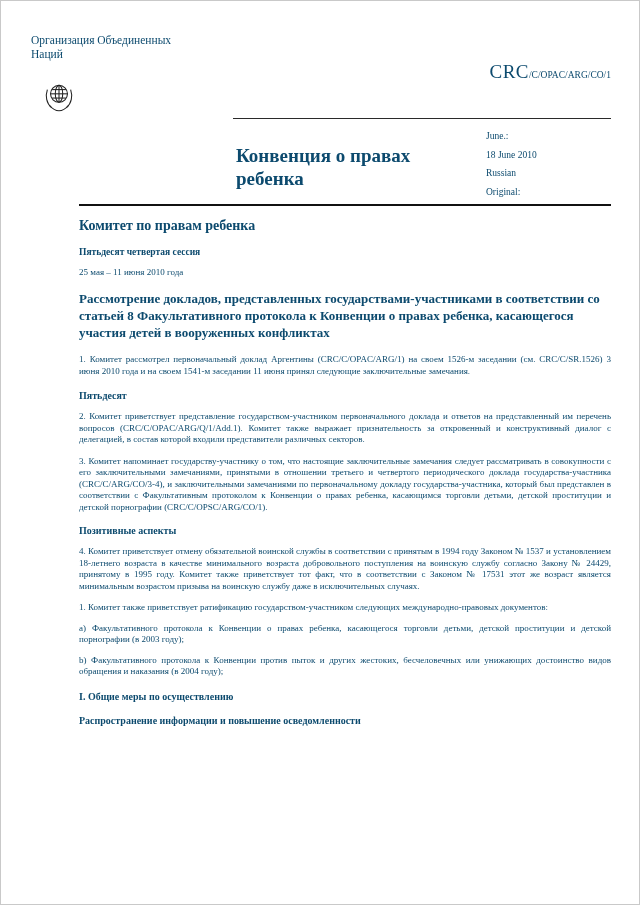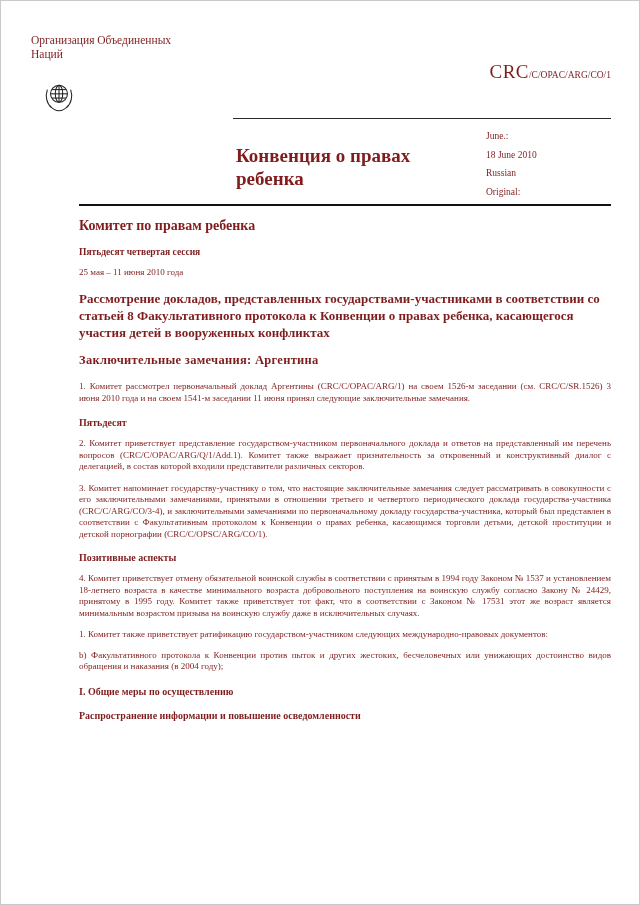--- a/index.html
+++ b/index.html
@@ -5,21 +5,21 @@
   * { box-sizing: border-box; }
   html, body { margin: 0; padding: 0; background: #d9d9d9; }
   .page {
     position: relative;
     width: 640px;
     height: 905px;
     margin: 0 auto;
     background: #ffffff;
     border: 1px solid #c9c9c9;
     font-family: "Liberation Serif", "DejaVu Serif", serif;
-    color: #7f1d1d;
+    color: #0c4a6e;
     overflow: hidden;
   }
   
   .org-name {
     position: absolute;
     left: 30px; top: 32px;
     width: 190px;
     font-size: 11.5px;
     line-height: 14px;
   }
@@ -136,31 +136,31 @@
   </div>
 
   <div class="rule-heavy"></div>
 
   <div class="doc-body">
     <div class="h-committee">Комитет по правам ребенка</div>
     <div class="h-session">Пятьдесят четвертая сессия</div>
     <div class="t-dates">25 мая – 11 июня 2010 года</div>
 
     <div class="h-main">Рассмотрение докладов, представленных государствами-участниками в соответствии со статьей 8 Факультативного протокола к Конвенции о правах ребенка, касающегося участия детей в вооруженных конфликтах</div>
-    <div class="h-sub">Заключительные замечания: Аргентина</div>
 
     <div class="para first">1. Комитет рассмотрел первоначальный доклад Аргентины (CRC/C/OPAC/ARG/1) на своем 1526-м заседании (см. CRC/C/SR.1526) 3 июня 2010 года и на своем 1541-м заседании 11 июня принял следующие заключительные замечания.</div>
 
     <div class="h-section gap">Пятьдесят</div>
     <div class="para">2. Комитет приветствует представление государством-участником первоначального доклада и ответов на представленный им перечень вопросов (CRC/C/OPAC/ARG/Q/1/Add.1). Комитет также выражает признательность за откровенный и конструктивный диалог с делегацией, в состав которой входили представители различных секторов.</div>
     <div class="para">3. Комитет напоминает государству-участнику о том, что настоящие заключительные замечания следует рассматривать в совокупности с его заключительными замечаниями, принятыми в отношении третьего и четвертого периодического доклада государства-участника (CRC/C/ARG/CO/3-4), и заключительными замечаниями по первоначальному докладу государства-участника, который был представлен в соответствии с Факультативным протоколом к Конвенции о правах ребенка, касающимся торговли детьми, детской проституции и детской порнографии (CRC/C/OPSC/ARG/CO/1).</div>
 
     <div class="h-section">Позитивные аспекты</div>
     <div class="para">4. Комитет приветствует отмену обязательной воинской службы в соответствии с принятым в 1994 году Законом № 1537 и установлением 18-летнего возраста в качестве минимального возраста добровольного поступления на воинскую службу согласно Закону № 24429, принятому в 1995 году. Комитет также приветствует тот факт, что в соответствии с Законом № 17531 этот же возраст является минимальным возрастом призыва на воинскую службу даже в исключительных случаях.</div>
     <div class="para">1. Комитет также приветствует ратификацию государством-участником следующих международно-правовых документов:</div>
 
+    <div class="para" style="margin-top:9px">a) Факультативного протокола к Конвенции о правах ребенка, касающегося торговли детьми, детской проституции и детской порнографии (в 2003 году);</div>
     <div class="para" style="margin-top:9px">b) Факультативного протокола к Конвенции против пыток и других жестоких, бесчеловечных или унижающих достоинство видов обращения и наказания (в 2004 году);</div>
 
     <div class="h-section gap">I. Общие меры по осуществлению</div>
     <div class="h-section gap">Распространение информации и повышение осведомленности</div>
   </div>
 
 </div>
 
 </body></html>

